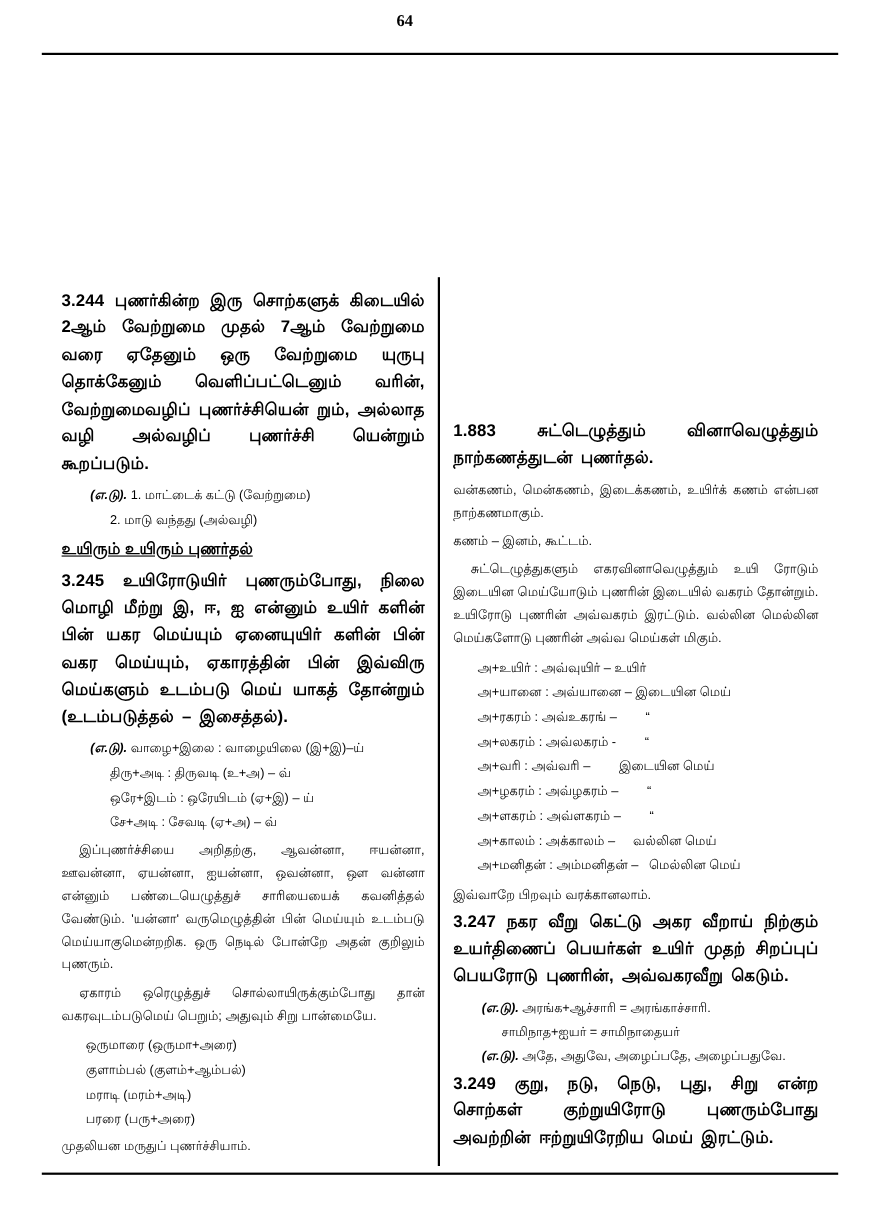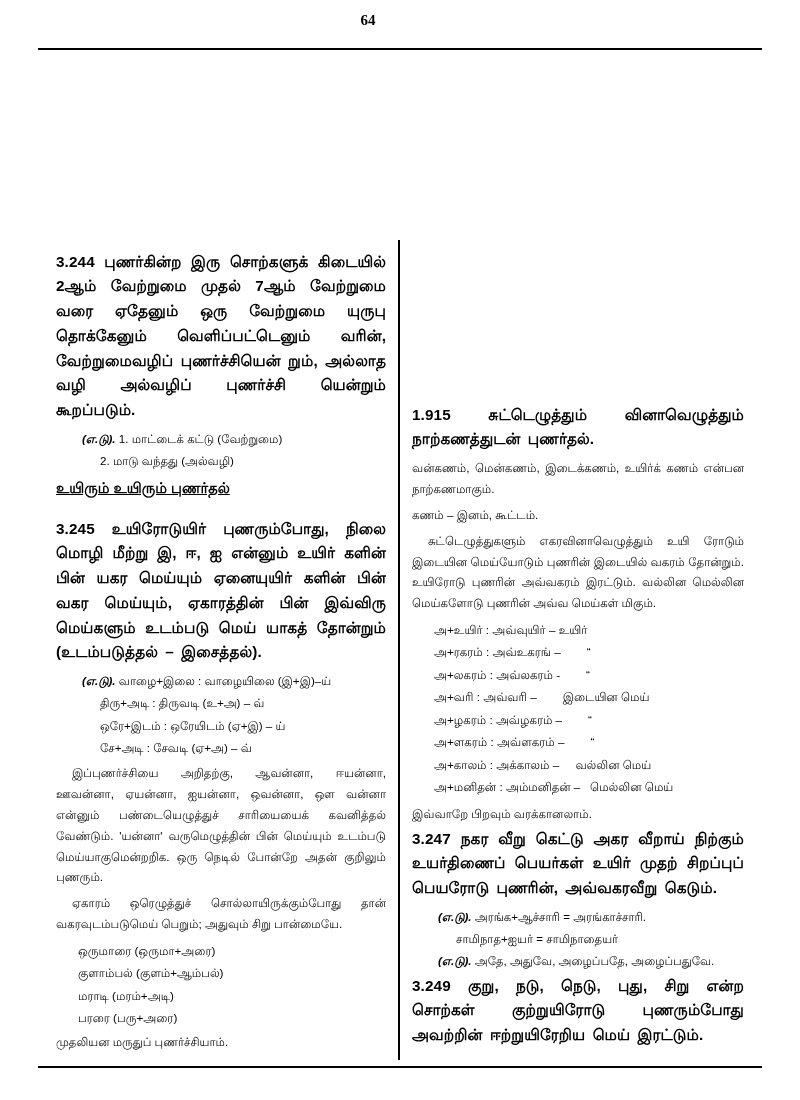--- a/index.html
+++ b/index.html
@@ -65,21 +65,21 @@
     line-height: 1.62;
     text-align: justify;
     margin: 0 0 6px 0;
     letter-spacing: 0.1px;
   }
   .sutra.sp { word-spacing: 3px; }
   .head-ul {
     font-size: 14.6px;
     font-weight: bold;
     text-decoration: underline;
-    margin: 8px 0 19px 0;
+    margin: 8px 0 8px 0;
   }
   .ex {
     font-size: 11.6px;
     line-height: 1.75;
     margin: 2px 0 2px 0;
   }
   .ex .it { font-style: italic; font-weight: bold; }
   .ex-ind { padding-left: 26px; }
   .ex-ind2 { padding-left: 44px; }
   .body {
@@ -139,28 +139,29 @@
         <div class="list-row">குளாம்பல் (குளம்+ஆம்பல்)</div>
         <div class="list-row">மராடி (மரம்+அடி)</div>
         <div class="list-row">பரரை (பரு+அரை)</div>
       </div>
       <div class="ex">முதலியன மருதுப் புணர்ச்சியாம்.</div>
 
     </div>
 
     <div class="col right">
 
-      <p class="sutra sp">1.915 சுட்டெழுத்தும் வினாவெழுத்தும் நாற்கணத்துடன் புணர்தல்.</p>
+      <p class="sutra sp">1.883 சுட்டெழுத்தும் வினாவெழுத்தும் நாற்கணத்துடன் புணர்தல்.</p>
 
       <p class="body">வன்கணம், மென்கணம், இடைக்கணம், உயிர்க் கணம் என்பன நாற்கணமாகும்.</p>
       <p class="body">கணம் – இனம், கூட்டம்.</p>
       <p class="body ind">சுட்டெழுத்துகளும் எகரவினாவெழுத்தும் உயி ரோடும் இடையின மெய்யோடும் புணரின் இடையில் வகரம் தோன்றும். உயிரோடு புணரின் அவ்வகரம் இரட்டும். வல்லின மெல்லின மெய்களோடு புணரின் அவ்வ மெய்கள் மிகும்.</p>
 
       <div class="list">
         <div class="list-row">அ+உயிர் : அவ்வுயிர் – உயிர்</div>
+        <div class="list-row">அ+யானை : அவ்யானை – இடையின மெய்</div>
         <div class="list-row">அ+ரகரம் : அவ்உகரங் –        “</div>
         <div class="list-row">அ+லகரம் : அவ்லகரம் -        “</div>
         <div class="list-row">அ+வரி : அவ்வரி –        இடையின மெய்</div>
         <div class="list-row">அ+ழகரம் : அவ்ழகரம் –        “</div>
         <div class="list-row">அ+ளகரம் : அவ்ளகரம் –        “</div>
         <div class="list-row">அ+காலம் : அக்காலம் –     வல்லின மெய்</div>
         <div class="list-row">அ+மனிதன் : அம்மனிதன் –   மெல்லின மெய்</div>
       </div>
 
       <p class="body nb">இவ்வாறே பிறவும் வரக்கானலாம்.</p>

